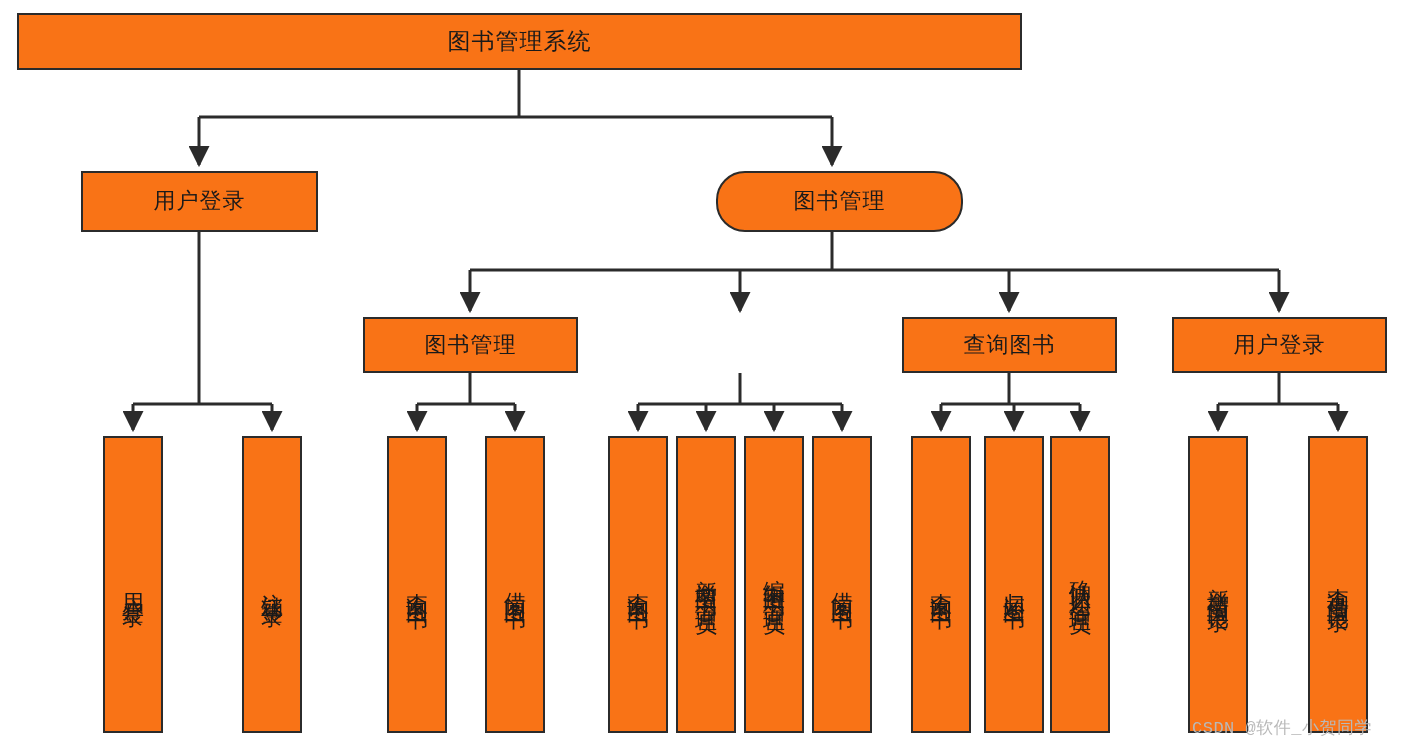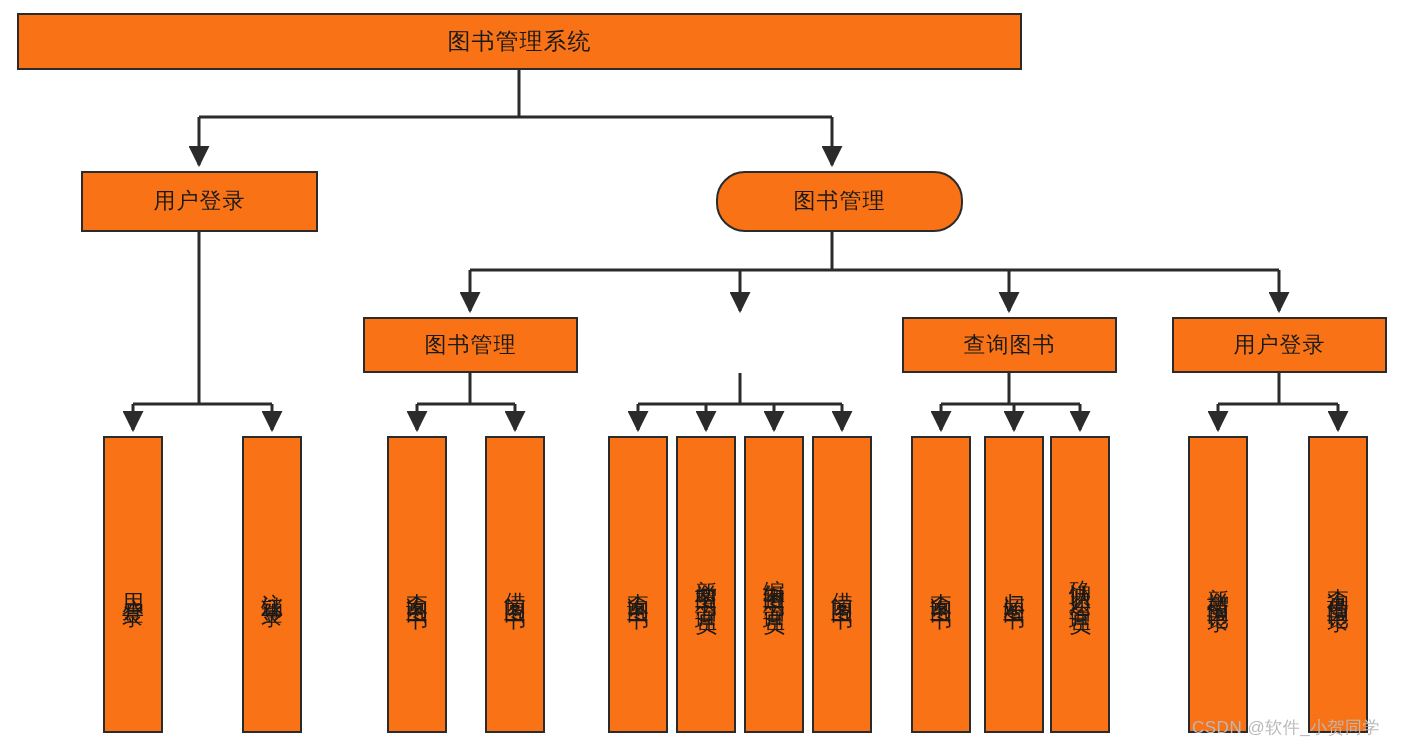--- a/index.html
+++ b/index.html
@@ -55,20 +55,21 @@
   .node.root .label {
     font-size: 23px;
     letter-spacing: 1px;
   }
   .watermark {
     position: absolute;
     font-size: 17px;
     color: #b9b9b9;
     white-space: nowrap;
     letter-spacing: 0.5px;
+    font-family: Liberation Mono, monospace;
   }
 </style>
 </head>
 <body>
 
 <div id="canvas">
 
   <svg class="layer" viewBox="0 0 1405 747">
     <defs>
       <marker id="arrow" viewBox="0 0 10 10" refX="9" refY="5" markerWidth="7" markerHeight="7" orient="auto-start-reverse">

